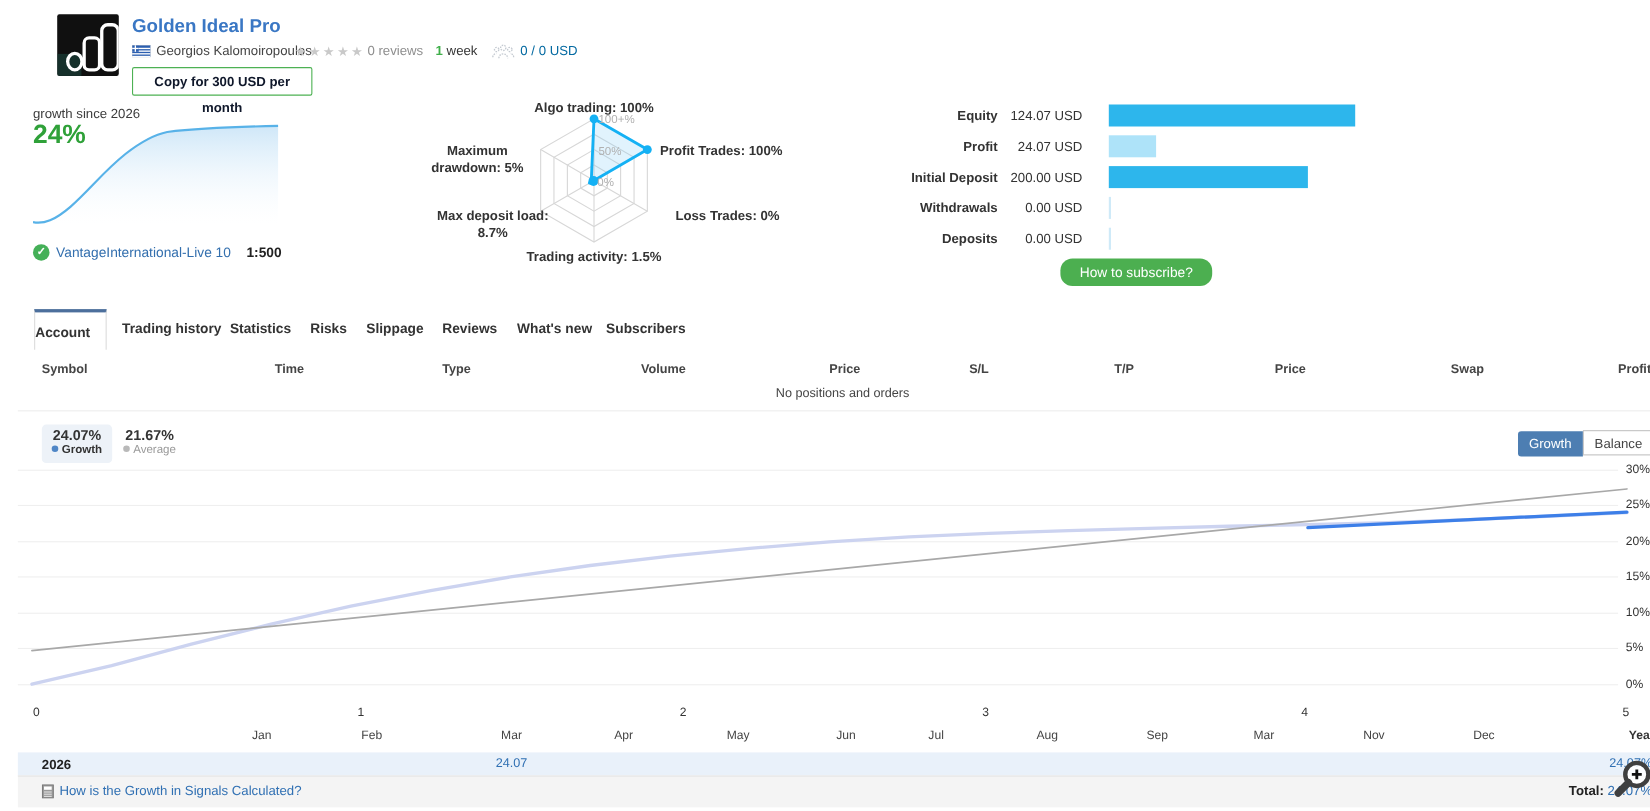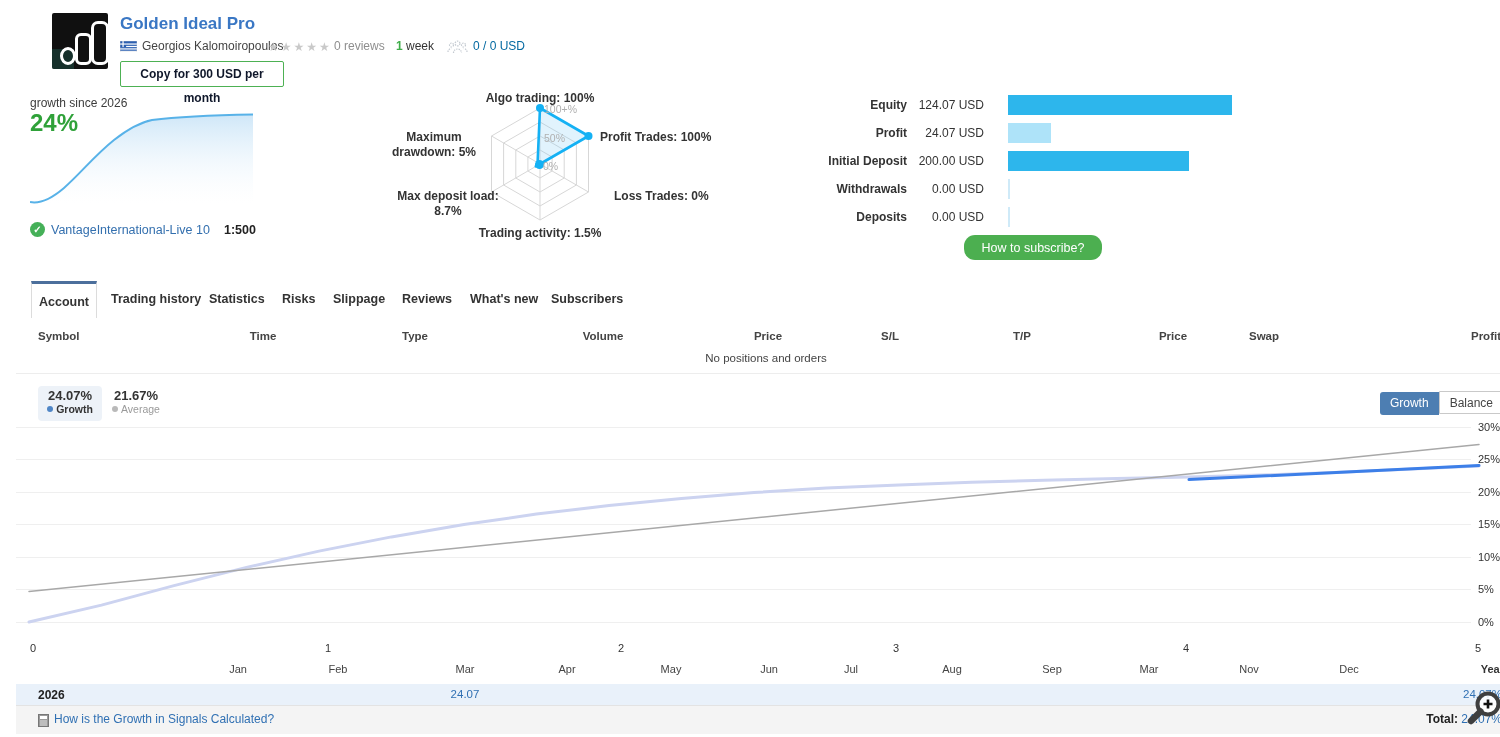--- a/index.html
+++ b/index.html
@@ -37,21 +37,21 @@
   
   .stat-row{position:absolute;left:700px;width:560px;height:28px;}
   .stat-label{position:absolute;right:369px;top:7px;font-size:12px;font-weight:bold;color:#333;white-space:nowrap;}
   .stat-value{position:absolute;right:292px;top:7px;font-size:12px;color:#333;white-space:nowrap;}
   .stat-bar{position:absolute;left:292px;top:4px;height:20px;}
   #subscribe-btn{left:948px;top:235px;width:138px;height:25px;background:#4caf50;border:none;border-radius:11px;
     color:#fff;font-size:12.5px;text-align:center;line-height:25px;cursor:pointer;font-family:"Liberation Sans",sans-serif;}
 
   
   .tab{position:absolute;top:281px;height:37px;line-height:37px;font-size:12.5px;font-weight:bold;color:#333;cursor:pointer;white-space:nowrap;}
-  #tab-active{left:15px;width:66px;text-align:center;background:#fff;border-top:3px solid #4c6f9c;
+  #tab-active{left:15px;width:66px;text-align:left;background:#fff;border-top:3px solid #4c6f9c;
     border-left:1px solid #dcdcdc;border-right:1px solid #dcdcdc;box-sizing:border-box;}
 
   
   .th{position:absolute;top:330px;font-size:11.5px;font-weight:bold;color:#444;white-space:nowrap;}
   .th-c{transform:translateX(-50%);}
   #empty-msg{left:0;top:352px;width:1500px;text-align:center;font-size:11.5px;color:#444;}
   #table-divider{left:0;top:373px;width:1500px;height:0;border-top:1px solid #ededed;}
 
   
   .legend-box{position:absolute;top:386px;width:64px;height:35px;border-radius:4px;text-align:center;cursor:pointer;}
@@ -224,21 +224,21 @@
 
   <div>
     <span class="th" style="left:22px;">Symbol</span>
     <span class="th th-c" style="left:247px;">Time</span>
     <span class="th th-c" style="left:399px;">Type</span>
     <span class="th th-c" style="left:587px;">Volume</span>
     <span class="th th-c" style="left:752px;">Price</span>
     <span class="th th-c" style="left:874px;">S/L</span>
     <span class="th th-c" style="left:1006px;">T/P</span>
     <span class="th th-c" style="left:1157px;">Price</span>
-    <span class="th th-c" style="left:1248px;">Swap</span>
+    <span class="th th-c" style="left:1318px;">Swap</span>
     <span class="th" style="right:15px;">Profit</span>
   </div>
   <div class="abs" id="empty-msg">No positions and orders</div>
   <div class="abs" id="table-divider"></div>
 
   <div class="legend-box selected" style="left:22px;">
     <div class="legend-val">24.07%</div>
     <div class="legend-lab"><span class="dot dot-blue"></span><span>Growth</span></div>
   </div>
   <div class="legend-box" style="left:88px;">

